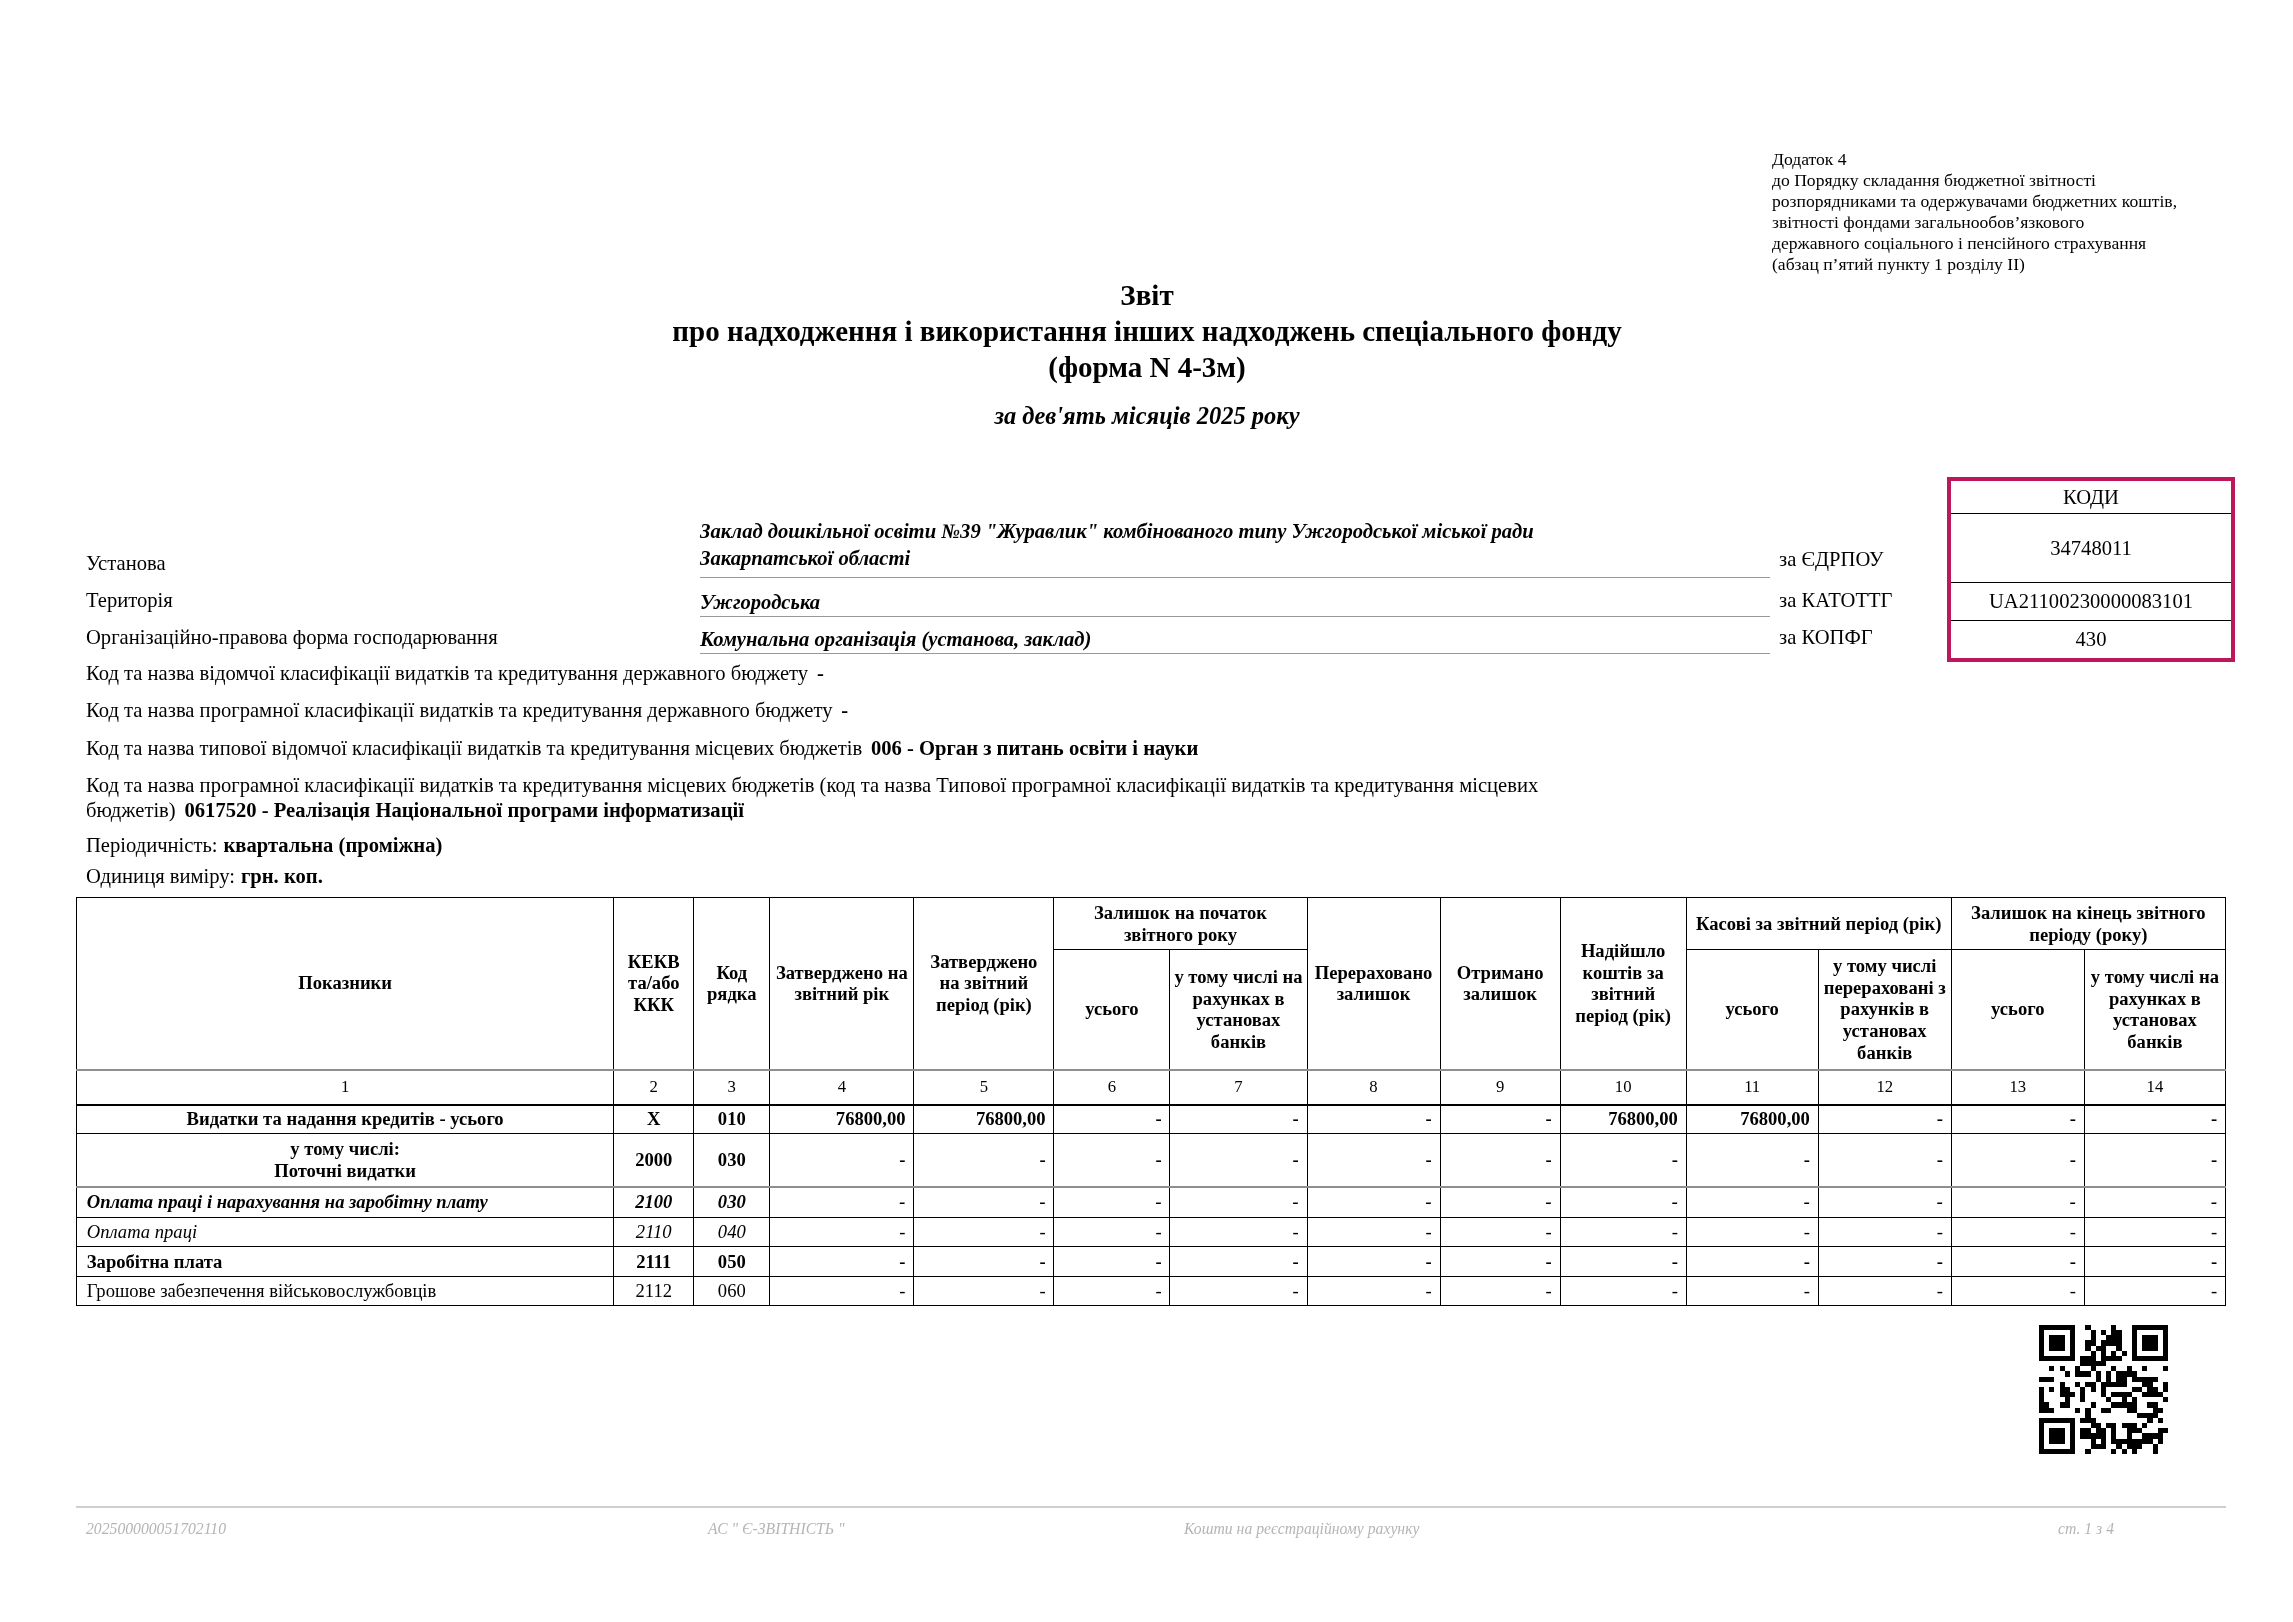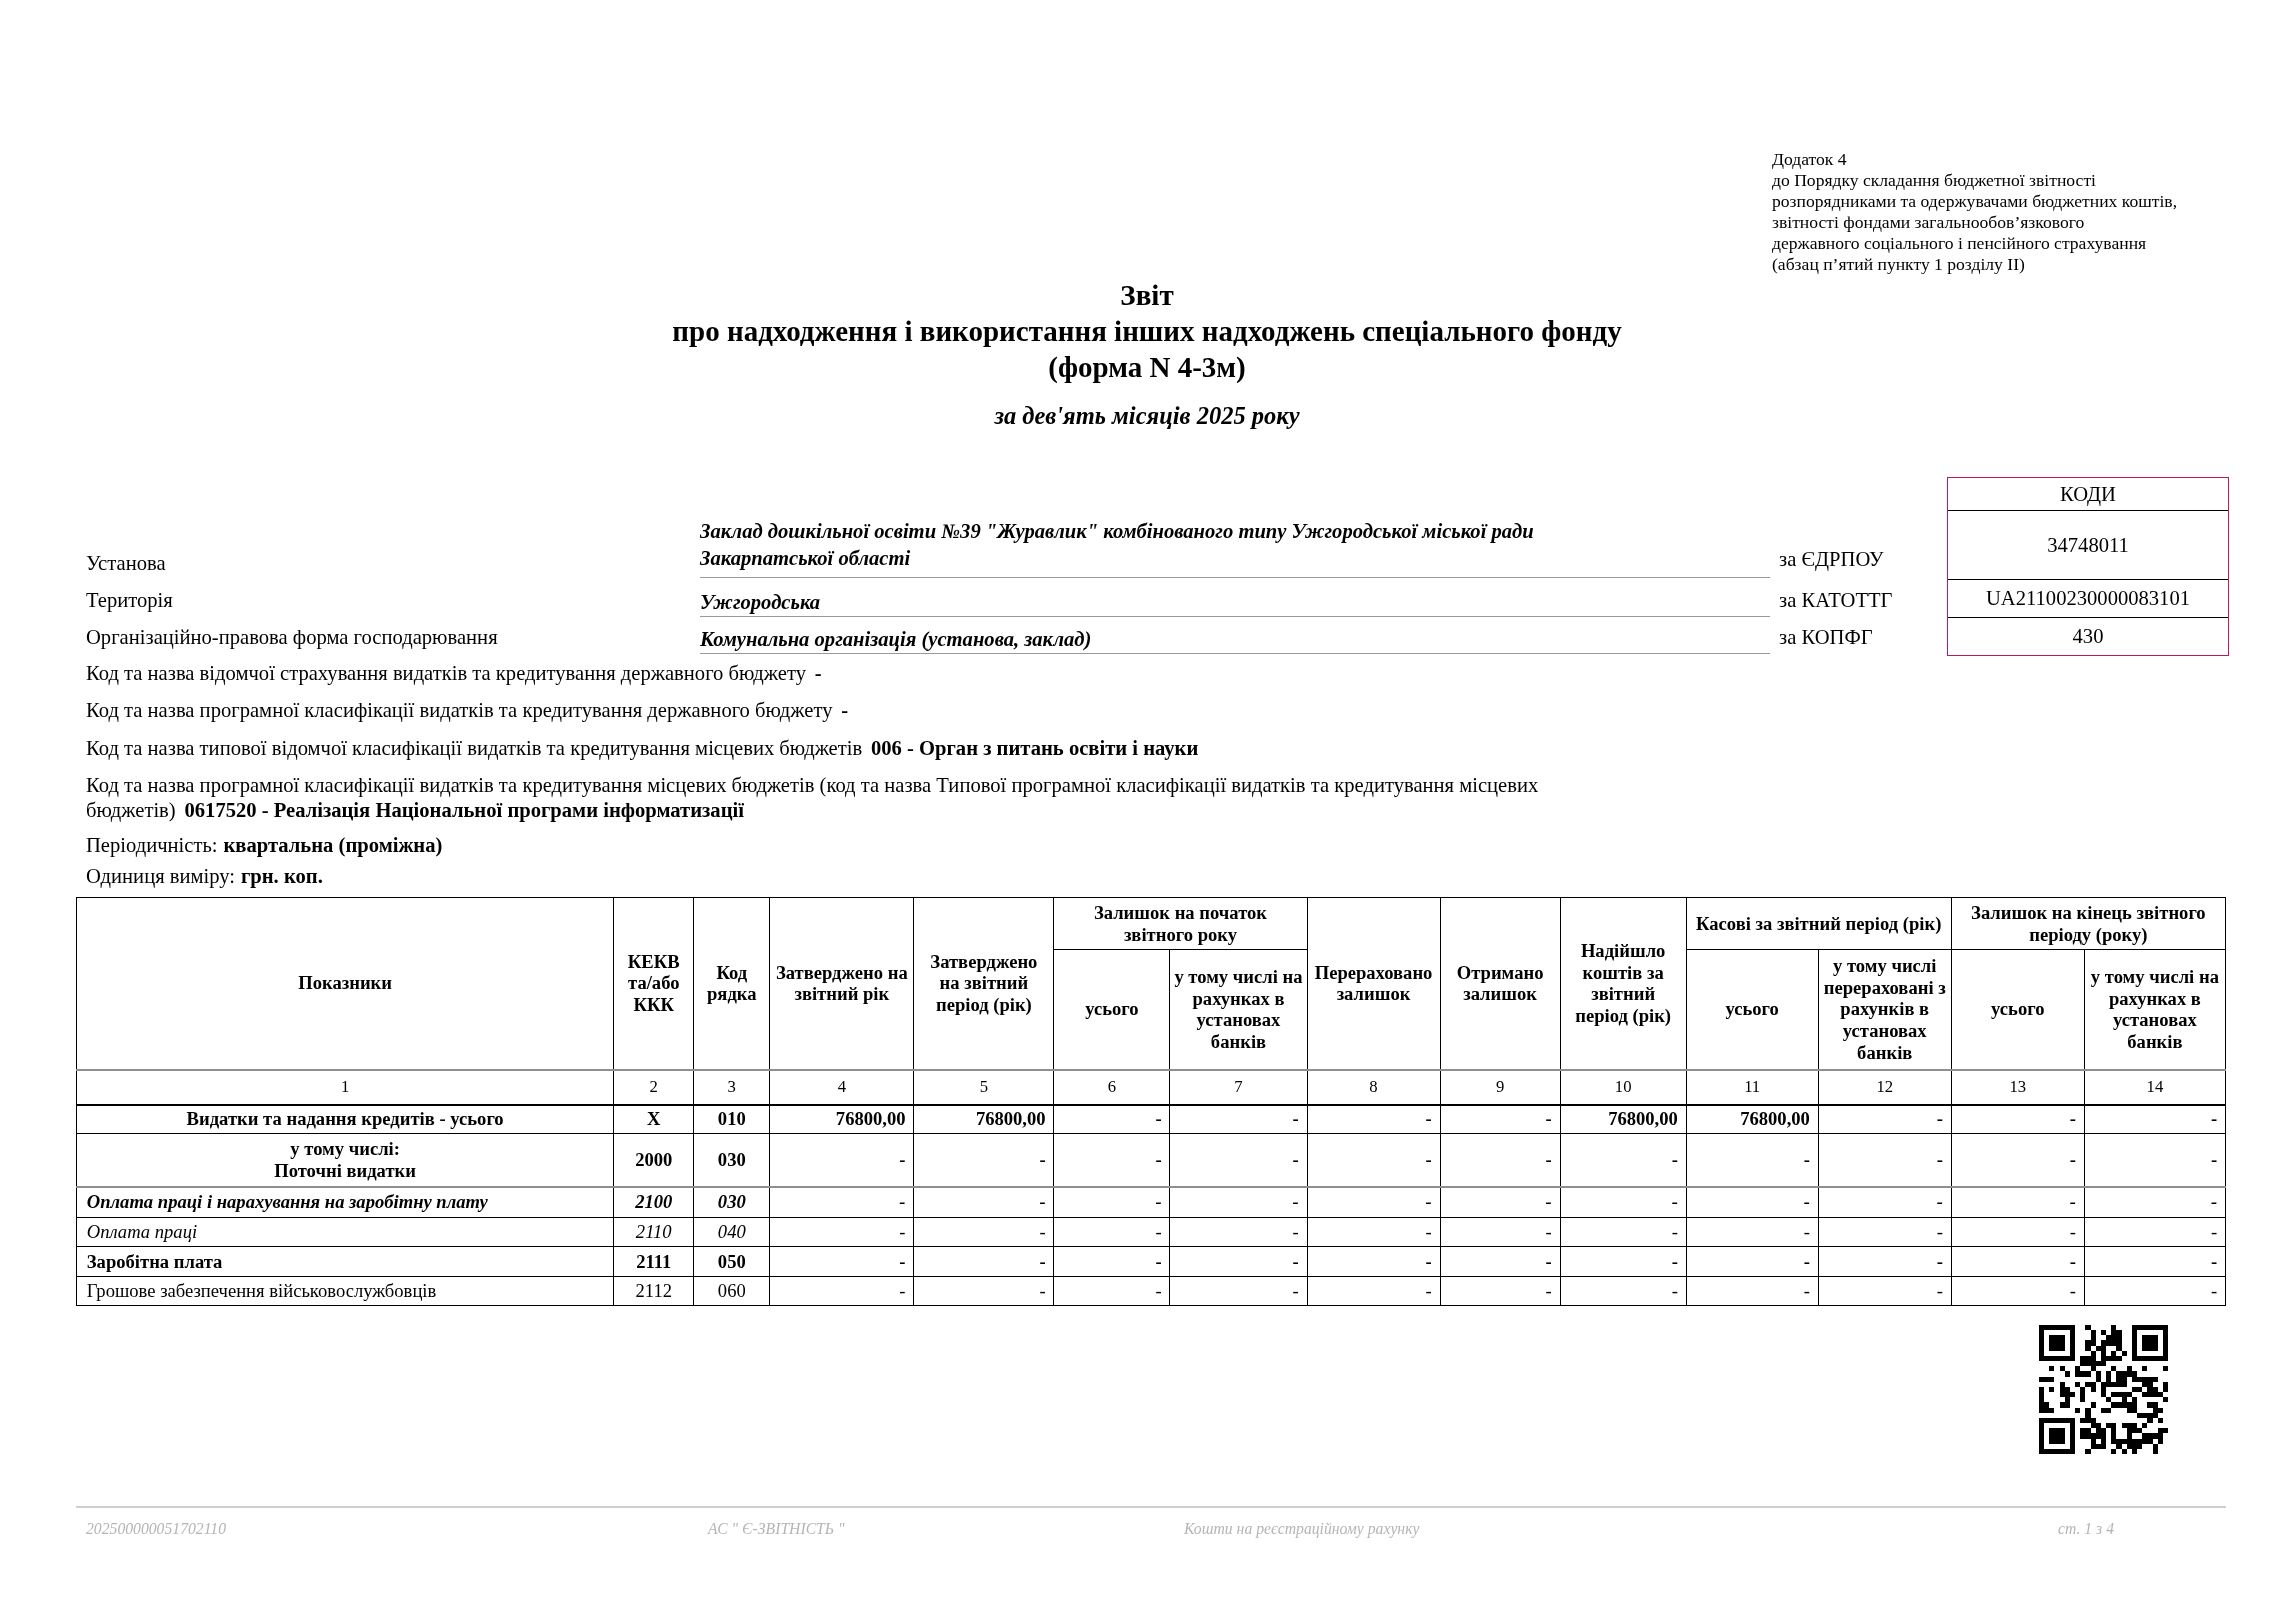--- a/index.html
+++ b/index.html
@@ -25,21 +25,21 @@
   .org-value{
     position:absolute;left:700px;width:1070px;
     font-size:20.6px;font-weight:bold;font-style:italic;
     border-bottom:1px solid #999;
     white-space:pre-line;line-height:26.5px;
     padding-bottom:2.9px;
   }
   .code-label{position:absolute;left:1779px;font-size:20.6px;}
   .codes-box{
     position:absolute;left:1947px;top:477px;width:280px;
-    border:1px solid #be185d;font-size:20.6px;text-align:center;
+    border:4px solid #be185d;font-size:20.6px;text-align:center;
   }
   .codes-cell{border-bottom:1px solid #000;display:flex;align-items:center;justify-content:center;}
   .codes-cell:last-child{border-bottom:none;}
   
   .cls-block{position:absolute;left:86px;top:661px;width:1490px;font-size:20.6px;line-height:25.5px;}
   .cls-line{margin-bottom:11.8px;}
   .cls-bold{font-weight:bold;margin-left:8.8px;}
   .meta-block{position:absolute;left:86px;top:833px;font-size:20.6px;line-height:25.5px;}
   .meta-line{margin-bottom:5.9px;}
   .meta-bold{font-weight:bold;margin-left:5.9px;}
@@ -110,21 +110,21 @@
   <div class="code-label" style="top:626px;">за КОПФГ</div>
 
   <div class="codes-box">
     <div class="codes-cell" style="height:32px;">КОДИ</div>
     <div class="codes-cell" style="height:68px;">34748011</div>
     <div class="codes-cell" style="height:37px;">UA21100230000083101</div>
     <div class="codes-cell" style="height:37px;">430</div>
   </div>
 
   <div class="cls-block">
-    <div class="cls-line" style="white-space:nowrap;"><span>Код та назва відомчої страхування видатків та кредитування державного бюджету</span><span class="cls-bold">-</span></div>
+    <div class="cls-line" style="white-space:nowrap;"><span>Код та назва відомчої класифікації видатків та кредитування державного бюджету</span><span class="cls-bold">-</span></div>
     <div class="cls-line" style="white-space:nowrap;"><span>Код та назва програмної класифікації видатків та кредитування державного бюджету</span><span class="cls-bold">-</span></div>
     <div class="cls-line" style="white-space:nowrap;"><span>Код та назва типової відомчої класифікації видатків та кредитування місцевих бюджетів</span><span class="cls-bold">006 - Орган з питань освіти і науки</span></div>
     <div class="cls-line" style="width:1470px;"><span>Код та назва програмної класифікації видатків та кредитування місцевих бюджетів (код та назва Типової програмної класифікації видатків та кредитування місцевих бюджетів)</span><span class="cls-bold">0617520 - Реалізація Національної програми інформатизації</span></div>
   </div>
 
   <div class="meta-block">
     <div class="meta-line"><span>Періодичність:</span><span class="meta-bold">квартальна (проміжна)</span></div>
     <div class="meta-line"><span>Одиниця виміру:</span><span class="meta-bold">грн. коп.</span></div>
   </div>
 

